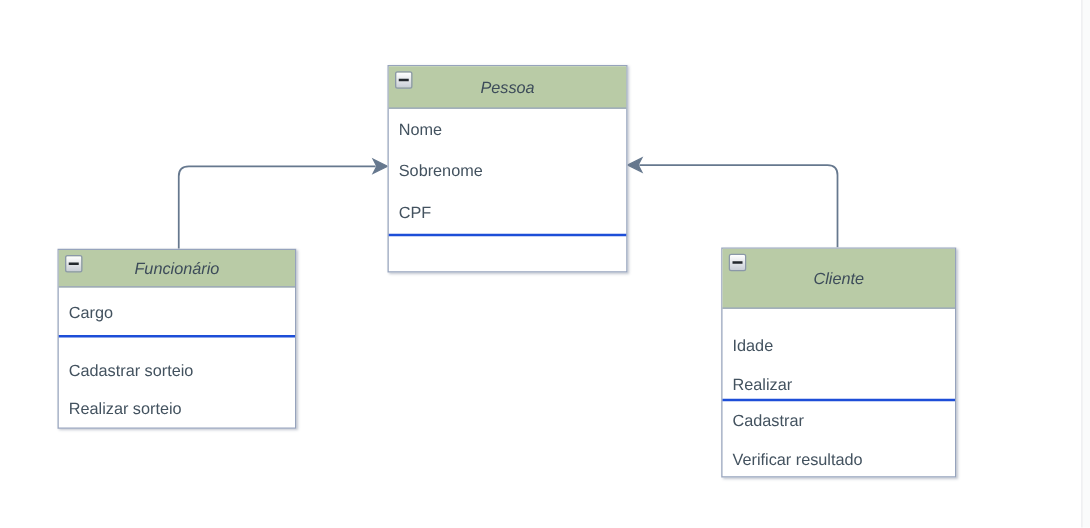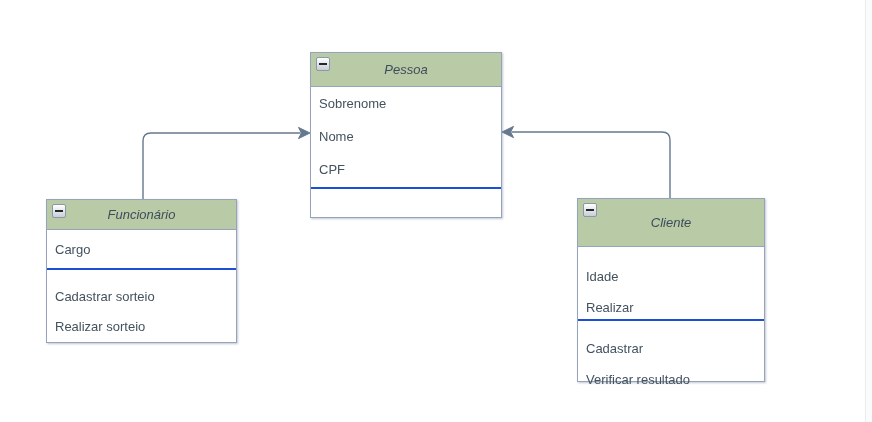--- a/index.html
+++ b/index.html
@@ -109,22 +109,22 @@
 </svg>
 
 <div class="class-box" style="left:310px; top:52px; width:192px; height:166px;">
   <div class="box-header" style="height:34px;">
     <span class="collapse-icon">
         <span class="minus-glyph"></span>
       </span>
     <span class="box-title">Pessoa</span>
   </div>
   <div class="box-section" style="flex:1 1 auto;">
+    <div class="member-row" style="height:33px;">Nome</div>
     <div class="member-row" style="height:33px;">Sobrenome</div>
-    <div class="member-row" style="height:33px;">Nome</div>
     <div class="member-row" style="height:33px;">CPF</div>
   </div>
   <div class="box-section divided" style="height:30px; flex:0 0 auto;"></div>
 </div>
 
 <div class="class-box" style="left:46px; top:199px; width:191px; height:144px;">
   <div class="box-header" style="height:30px;">
     <span class="collapse-icon">
         <span class="minus-glyph"></span>
       </span>
@@ -143,19 +143,19 @@
   <div class="box-header" style="height:48px;">
     <span class="collapse-icon">
         <span class="minus-glyph"></span>
       </span>
     <span class="box-title">Cliente</span>
   </div>
   <div class="box-section" style="height:72px; padding-top:14px;">
     <div class="member-row" style="height:31px;">Idade</div>
     <div class="member-row" style="height:31px;">Realizar</div>
   </div>
-  <div class="box-section divided" style="flex:1 1 auto; padding-top:12px;">
+  <div class="box-section divided" style="flex:1 1 auto; padding-top:0;">
     <div class="member-row" style="height:31px;">Cadastrar</div>
     <div class="member-row" style="height:31px;">Verificar resultado</div>
   </div>
 </div>
 
 <div class="canvas-edge"></div>
 
 </body></html>

